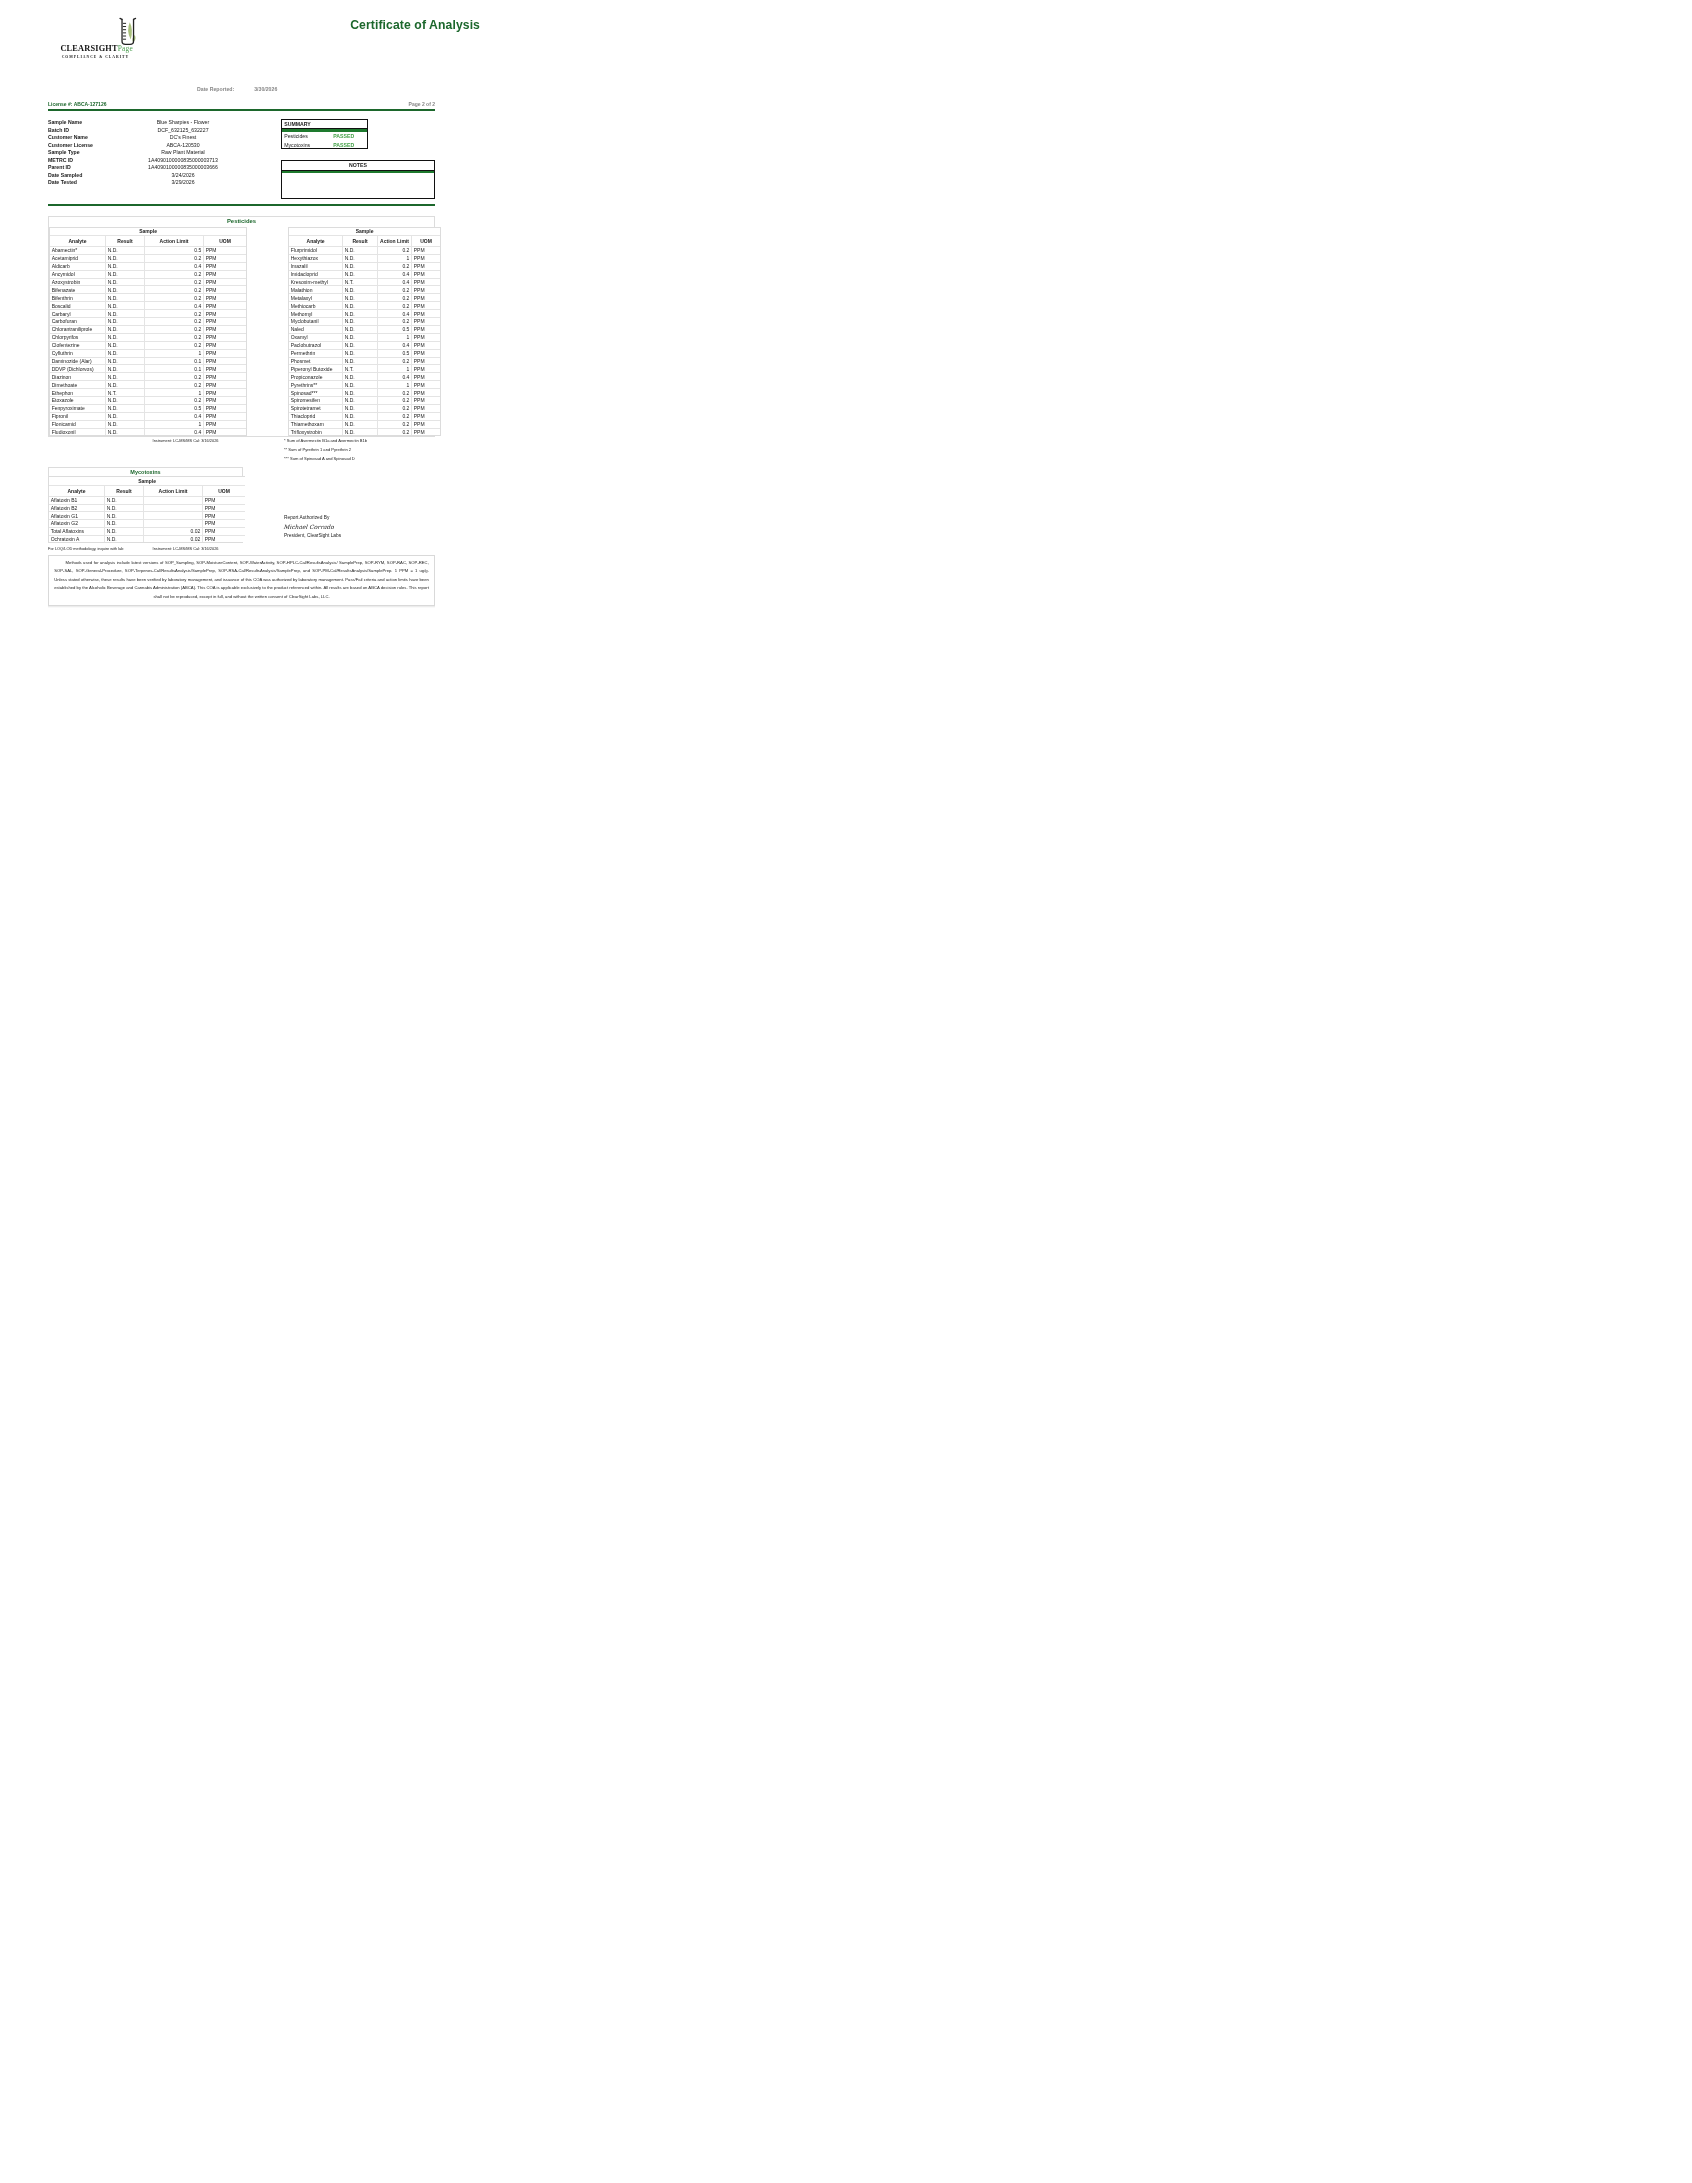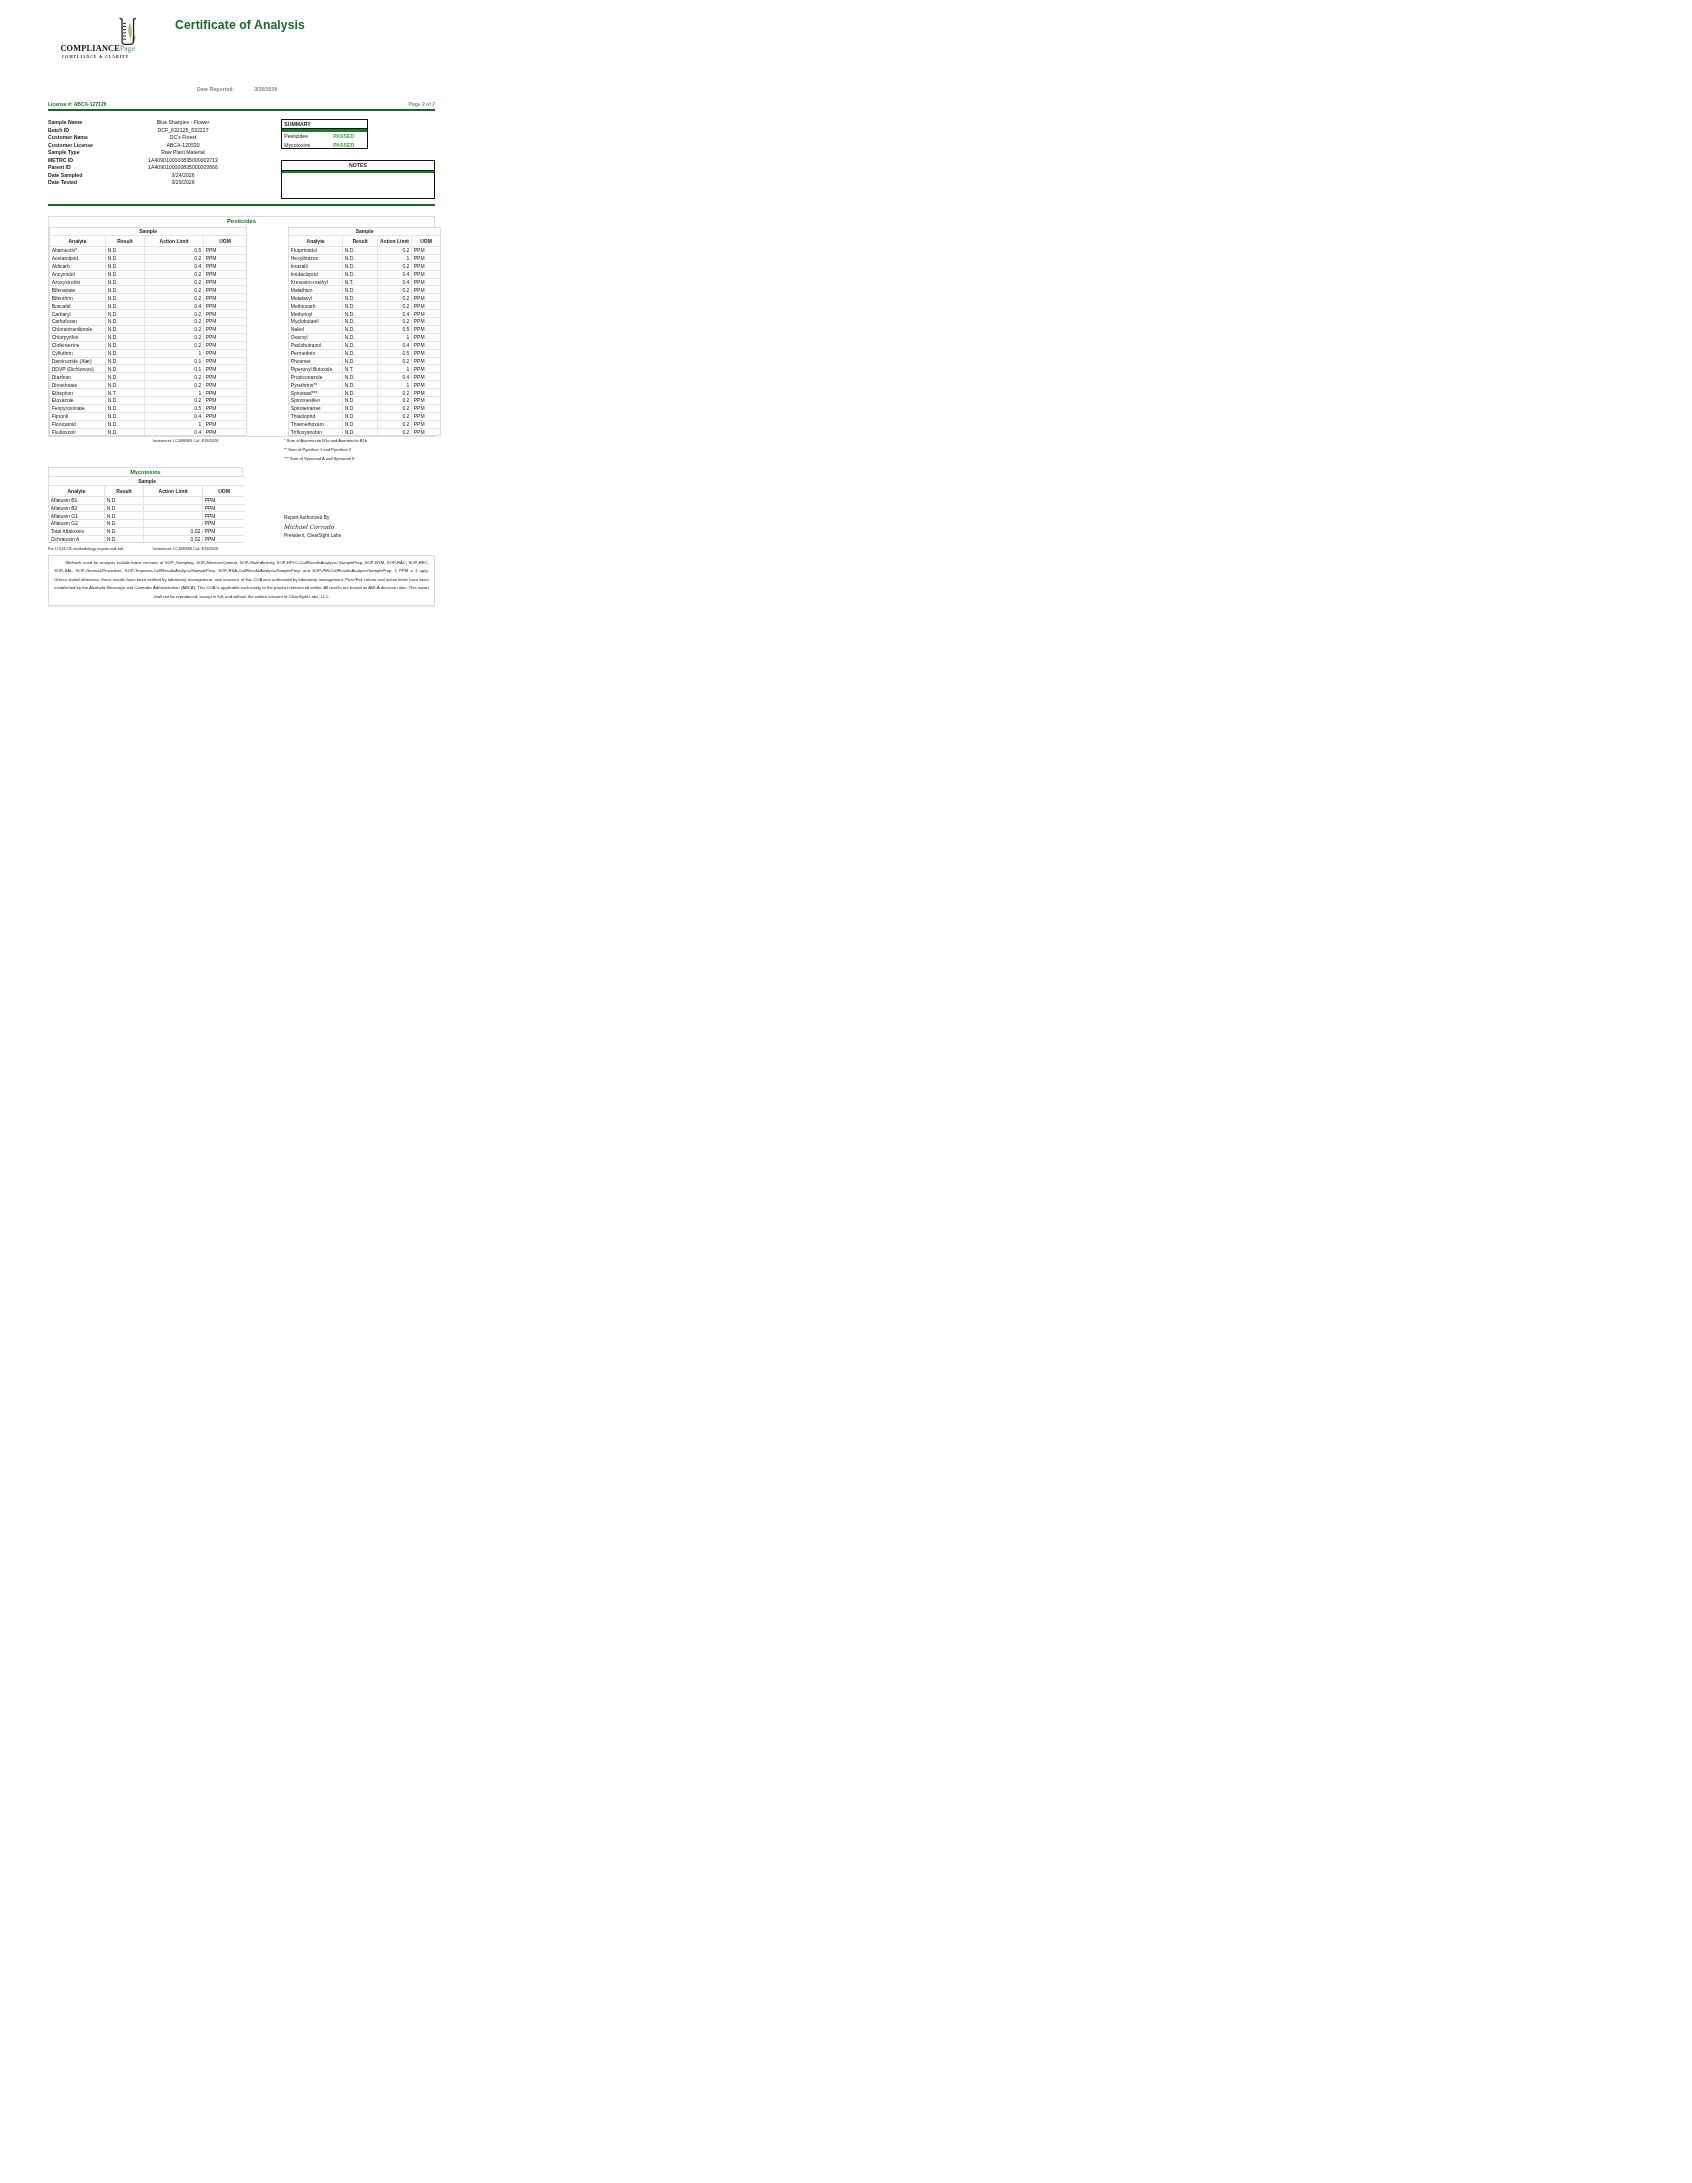--- a/index.html
+++ b/index.html
@@ -15,21 +15,21 @@
   .header { position:relative; height:101px; }
   .logo { position:absolute; left:56px; top:15px; width:83px; height:74px; }
   .beaker { position:absolute; right:1.7px; top:1.7px; width:19px; height:30px; }
   .wordmark { position:absolute; left:4.4px; top:29px; white-space:nowrap;
     font-family:"Liberation Serif","DejaVu Serif",serif; font-weight:bold;
     font-size:8.3px; letter-spacing:0.2px; color:#111; }
   .wordmark .labs { color:#4c9e50; font-weight:normal; font-size:7.4px; }
   .tagline { position:absolute; left:5.7px; top:40px; white-space:nowrap;
     font-family:"Liberation Serif","DejaVu Serif",serif; font-weight:bold;
     font-size:3.7px; letter-spacing:1px; color:#222; }
-  .title-block { position:absolute; left:0; width:100%; top:17.5px; text-align:center; }
+  .title-block { position:absolute; left:0; width:100%; top:17.5px; text-align:right; }
   .doc-title { font-size:12.2px; font-weight:bold; color:#1c672c; letter-spacing:0.1px; }
   .date-row { position:absolute; left:197px; top:86px; display:flex; gap:20px;
     font-size:5.2px; font-weight:bold; color:#878787; }
 
   .license-row { display:flex; justify-content:space-between;
     margin:0 45px 0 48px; font-size:5px; font-weight:bold; }
   .license { color:#1c672c; }
   .page-num { color:#878787; }
   .hr-green { height:2.2px; background:#1c672c; margin:2.2px 45px 0 48px; }
 
@@ -112,21 +112,21 @@
         <path d="M14,6 L7,3 M54,6 L61,3" stroke="#222" stroke-width="4.5" stroke-linecap="round"></path>
         <g stroke="#222" stroke-width="3.4">
           <line x1="17" y1="20" x2="28" y2="20"></line>
           <line x1="17" y1="31" x2="28" y2="31"></line>
           <line x1="17" y1="42" x2="28" y2="42"></line>
           <line x1="17" y1="53" x2="28" y2="53"></line>
           <line x1="17" y1="64" x2="28" y2="64"></line>
           <line x1="17" y1="75" x2="28" y2="75"></line>
         </g>
       </svg>
-      <div class="wordmark"><span>COMPLIANCE</span><span class="labs">Page</span></div>
+      <div class="wordmark"><span>CLEARSIGHT</span><span class="labs">Page</span></div>
       <div class="tagline">COMPLIANCE &amp; CLARITY</div>
     </div>
     <div class="title-block">
       <div class="doc-title">Certificate of Analysis</div>
     </div>
     <div class="date-row">
       <span>Date Reported:</span>
       <span>3/30/2026</span>
     </div>
   </div>

